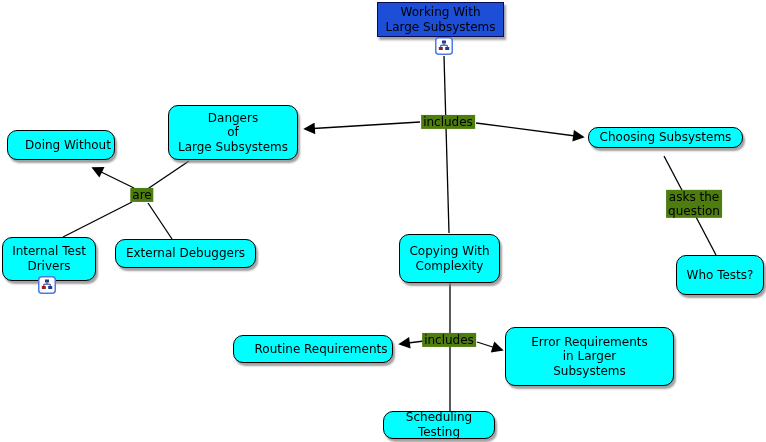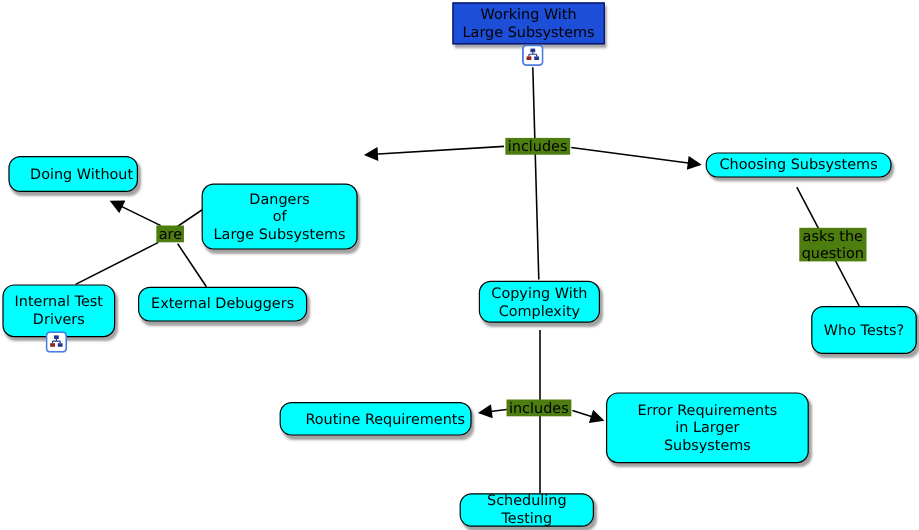--- a/index.html
+++ b/index.html
@@ -74,36 +74,36 @@
     <line x1="450" y1="275" x2="450" y2="411" stroke="#000" stroke-width="1.3"></line>
 
     <line x1="424" y1="341" x2="400" y2="344" stroke="#000" stroke-width="1.3" marker-end="url(#arrow)"></line>
 
     <line x1="477" y1="342" x2="502" y2="350" stroke="#000" stroke-width="1.3" marker-end="url(#arrow)"></line>
   </svg>
 
   <div class="concept root" style="left:377px;top:2px;width:127px;height:35px;">Working With
 Large Subsystems</div>
 
-  <div class="concept" style="left:168px;top:105px;width:130px;height:55px;margin-top:48px;">Dangers
+  <div class="concept" style="left:168px;top:105px;width:130px;height:55px;">Dangers
 of
 Large Subsystems</div>
 
   <div class="concept" style="left:7px;top:130px;width:108px;height:30px;padding-left:14px;">Doing Without</div>
 
   <div class="concept" style="left:115px;top:239px;width:141px;height:29px;">External Debuggers</div>
 
   <div class="concept" style="left:2px;top:237px;width:94px;height:44px;">Internal Test
 Drivers</div>
 
   <div class="concept" style="left:588px;top:127px;width:155px;height:21px;">Choosing Subsystems</div>
 
   <div class="concept" style="left:676px;top:255px;width:88px;height:40px;">Who Tests?</div>
 
-  <div class="concept" style="left:399px;top:234px;width:101px;height:35px;">Copying With
+  <div class="concept" style="left:399px;top:234px;width:101px;height:49px;">Copying With
 Complexity</div>
 
   <div class="concept" style="left:233px;top:335px;width:160px;height:28px;padding-left:16px;">Routine Requirements</div>
 
   <div class="concept" style="left:505px;top:327px;width:169px;height:59px;">Error Requirements
 in Larger
 Subsystems</div>
 
   <div class="concept" style="left:383px;top:411px;width:112px;height:28px;">Scheduling Testing</div>
 

